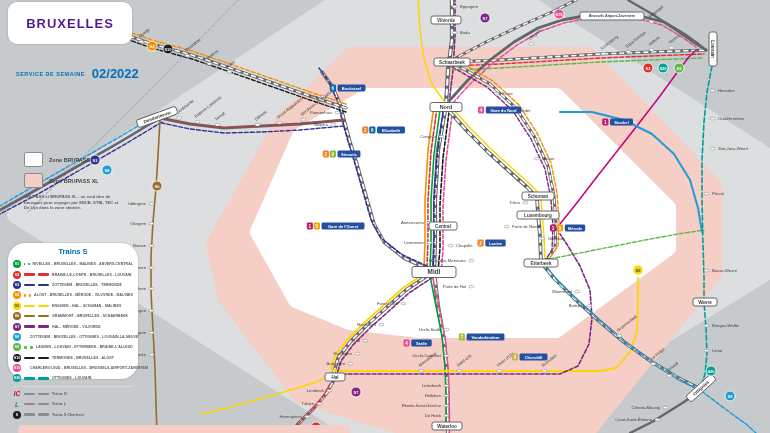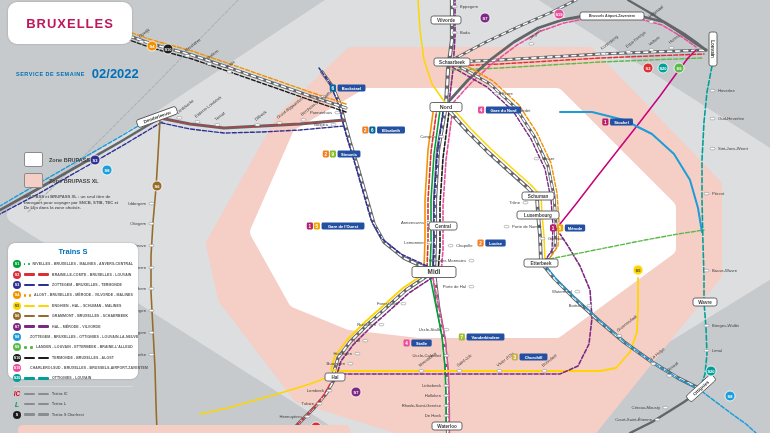--- a/index.html
+++ b/index.html
@@ -3,32 +3,32 @@
 <meta charset="utf-8">
 <style>
   html,body{margin:0;padding:0;background:#9aa0a4;}
   #stage{position:relative;width:770px;height:433px;overflow:hidden;background:#c7cacd;
          font-family:"Liberation Sans",sans-serif;}
   #map{position:absolute;left:0;top:0;}
   svg text{font-family:"Liberation Sans",sans-serif;}
   .title-card{position:absolute;left:8px;top:2px;width:124px;height:42px;background:#fff;
               border-radius:9px;display:flex;align-items:center;justify-content:center;
               box-shadow:0 0 2px rgba(0,0,0,.25);}
-  .title-card span{color:#be185d;font-weight:bold;font-size:13px;letter-spacing:1px;}
+  .title-card span{color:#4c1d95;font-weight:bold;font-size:13px;letter-spacing:1px;}
   .service{position:absolute;left:16px;top:66px;display:flex;align-items:center;gap:7px;}
   .service .lbl{color:#0070B8;font-size:5.5px;font-weight:bold;letter-spacing:.5px;}
   .service .val{color:#0070B8;font-size:13px;font-weight:bold;}
   .zone-legend{position:absolute;left:24px;top:152px;width:112px;}
   .zone-row{display:flex;align-items:center;gap:6px;margin-bottom:6px;}
   .zone-swatch{width:17px;height:13px;border:1px solid #8a8d8f;border-radius:2px;background:#fff;}
   .zone-swatch.xl{background:#f5cec5;}
   .zone-row span{font-size:5.5px;color:#3f3f3e;font-weight:bold;}
   .zone-note{font-size:4.2px;line-height:1.35;color:#5a5c5e;font-weight:bold;width:100px;}
   .legend-card{position:absolute;left:8px;top:243px;width:130px;height:136px;background:#fff;
-               border-radius:7px;box-shadow:0 0 2px rgba(0,0,0,.25);padding:4px 5px 2px 5px;box-sizing:border-box;}
+               border-radius:17px;box-shadow:0 0 2px rgba(0,0,0,.25);padding:4px 5px 2px 5px;box-sizing:border-box;}
   .legend-title{text-align:center;color:#0070B8;font-weight:bold;font-size:7.5px;margin-bottom:3px;}
   .legend-row{display:flex;align-items:center;height:10.4px;gap:3px;}
   .lg-badge{width:8px;height:8px;min-width:8px;border-radius:50%;display:flex;align-items:center;
             justify-content:center;color:#fff;font-size:3.6px;font-weight:bold;}
   .lg-sample{width:11px;height:2.4px;border-radius:1px;}
   .lg-sample.dash{background-image:repeating-linear-gradient(90deg,transparent 0 2px,#ffffff 2px 3.6px);}
   .lg-text{font-size:3.5px;font-weight:bold;color:#58585a;letter-spacing:.1px;white-space:nowrap;}
   .lg-logo{font-size:6.5px;font-weight:bold;min-width:8px;text-align:center;font-style:italic;}
   .legend-sep{border-top:1px solid #d6d8da;margin:2px 0;}
   .pink-strip{position:absolute;left:18px;top:425px;width:332px;height:8px;background:#f5cec5;

